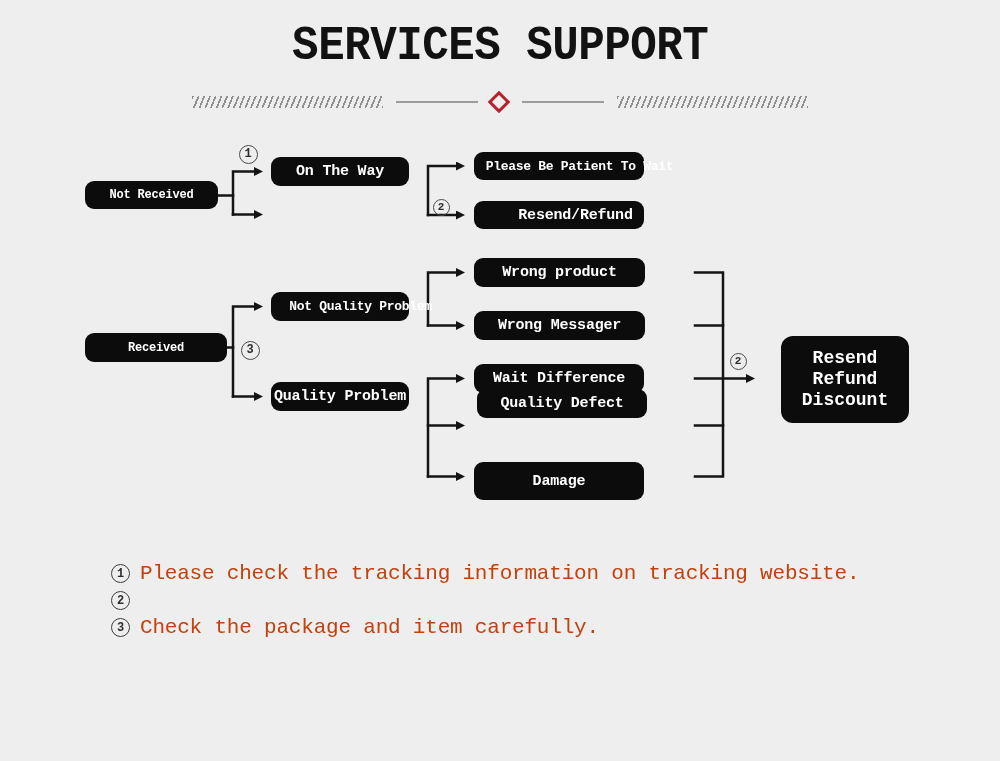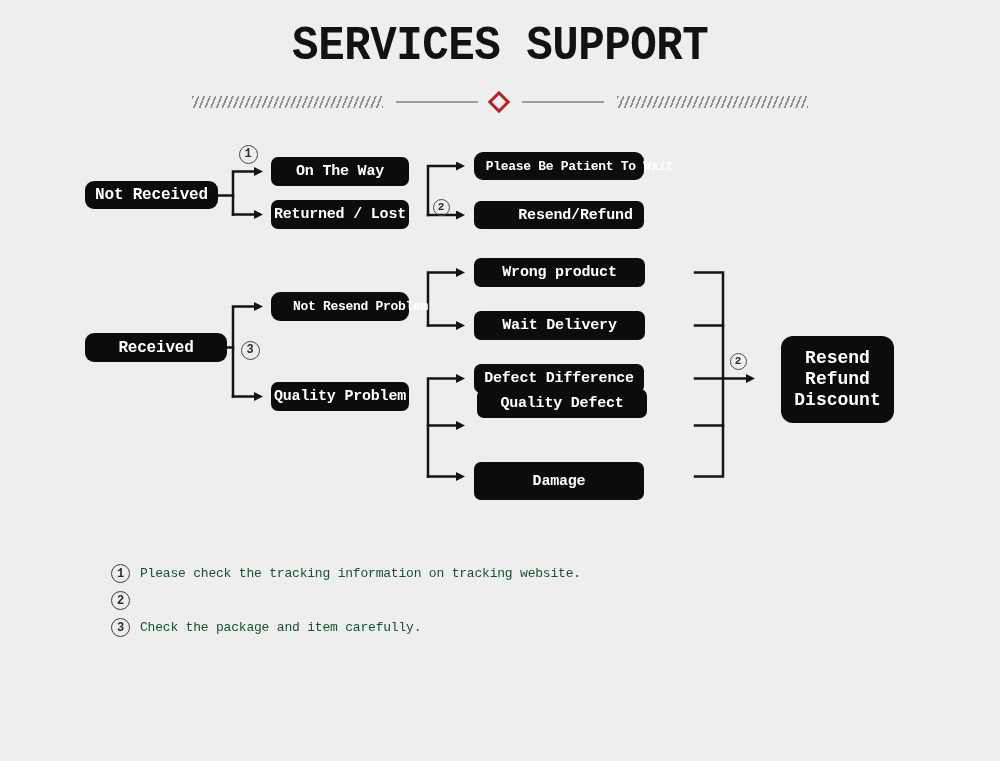--- a/index.html
+++ b/index.html
@@ -30,22 +30,22 @@
   .diamond{
     position:absolute;left:491px;top:94px;width:10px;height:10px;
     border:3px solid #b5222c;transform:rotate(45deg);background:transparent;
   }
   
   .node{
     position:absolute;background:#0c0c0c;color:#ffffff;
     border-radius:9px;display:flex;align-items:center;justify-content:center;
     font-weight:700;white-space:nowrap;letter-spacing:-0.2px;box-sizing:border-box;
   }
-  .fz16{font-size:16px;text-align:right;}
-  .fz15{font-size:15px;border-radius:7px;}
+  .fz16{font-size:12px;text-align:right;}
+  .fz15{font-size:15px;}
   .fz13{font-size:13px;letter-spacing:-0.3px;padding-left:41px;}
   .node.result{
     flex-direction:column;border-radius:12px;
     font-size:18px;font-weight:600;line-height:21px;letter-spacing:0;
   }
   .connectors{position:absolute;left:0;top:0;}
   
   .circ{
     position:absolute;box-sizing:border-box;
     border:1.5px solid #4a4a4a;border-radius:50%;
@@ -56,21 +56,21 @@
   .circ.d17{width:17px;height:17px;font-size:11px;}
   
   .notes{position:absolute;left:111px;top:560px;display:flex;flex-direction:column;}
   .note-row{display:flex;align-items:center;height:27px;}
   .note-row .circ-n{
     box-sizing:border-box;width:19px;height:19px;border:1.5px solid #3d3d3d;border-radius:50%;
     display:flex;align-items:center;justify-content:center;
     font-size:12px;font-weight:700;color:#2e2e2e;flex:0 0 auto;
   }
   .note-row .txt{
-    margin-left:10px;font-size:13px;color:#14532d;font-weight:500;letter-spacing:-0.2px;
+    margin-left:10px;font-size:21px;color:#c2410c;font-weight:500;letter-spacing:-0.2px;
     white-space:nowrap;
   }
 </style>
 </head>
 <body>
 
 <div class="stage">
 
   <div class="title-wrap">
     <h1>SERVICES SUPPORT</h1>
@@ -117,33 +117,32 @@
 
   <span class="circ d19" style="left:238.5px;top:144.5px;">1</span>
   <span class="circ d17" style="left:432.5px;top:198.5px;">2</span>
   <span class="circ d19" style="left:240.5px;top:340.5px;">3</span>
   <span class="circ d17" style="left:729.5px;top:352.5px;">2</span>
 
   <div class="node fz16" style="left:85px;top:181px;width:133px;height:28px;">Not Received</div>
   <div class="node fz16" style="left:85px;top:333px;width:142px;height:29px;">Received</div>
 
   <div class="node fz15" style="left:271px;top:157px;width:138px;height:29px;">On The Way</div>
-  <div class="node fz15" style="left:271px;top:200px;width:138px;height:29px;">Returned / Lost</div>
-  <div class="node fz13" style="left:271px;top:292px;width:138px;height:29px;">Not Resend Problem</div>
+  <div class="node fz13" style="left:271px;top:292px;width:138px;height:29px;">Not Quality Problem</div>
   <div class="node fz15" style="left:271px;top:382px;width:138px;height:29px;">Quality Problem</div>
 
   <div class="node fz13" style="left:474px;top:152px;width:170px;height:28px;">Please Be Patient To Wait</div>
   <div class="node fz15" style="left:474px;top:201px;width:170px;height:28px;padding-left:33px;">Resend/Refund</div>
   <div class="node fz15" style="left:474px;top:258px;width:171px;height:29px;">Wrong product</div>
-  <div class="node fz15" style="left:474px;top:311px;width:171px;height:29px;">Wait Delivery</div>
-  <div class="node fz15" style="left:474px;top:364px;width:170px;height:29px;">Defect Difference</div>
+  <div class="node fz15" style="left:474px;top:311px;width:171px;height:29px;">Wrong Messager</div>
+  <div class="node fz15" style="left:474px;top:364px;width:170px;height:29px;">Wait Difference</div>
   <div class="node fz15" style="left:477px;top:389px;width:170px;height:29px;">Quality Defect</div>
   <div class="node fz15" style="left:474px;top:462px;width:170px;height:38px;">Damage</div>
 
-  <div class="node result" style="left:781px;top:336px;width:113px;height:87px;">
+  <div class="node result" style="left:781px;top:336px;width:128px;height:87px;">
     <span>Resend</span>
     <span>Refund</span>
     <span>Discount</span>
   </div>
 
   <div class="notes">
     <div class="note-row">
       <span class="circ-n">1</span>
       <span class="txt">Please check the tracking information on tracking website.</span>
     </div>

